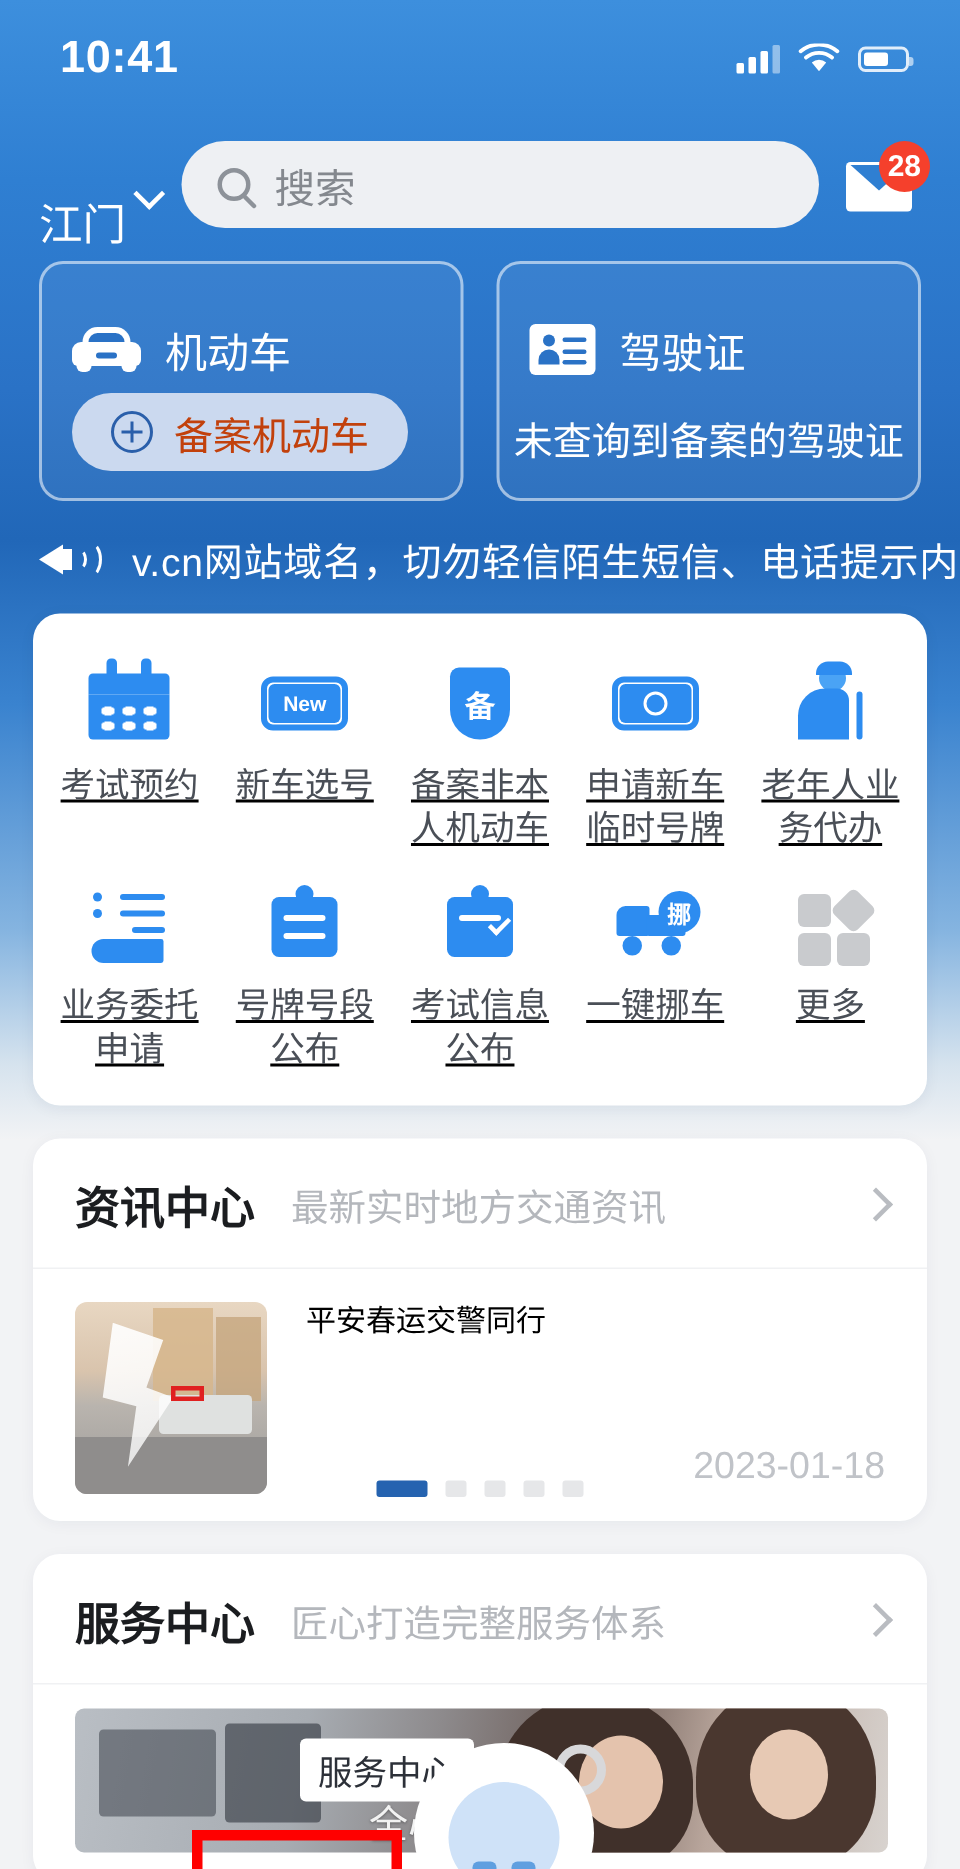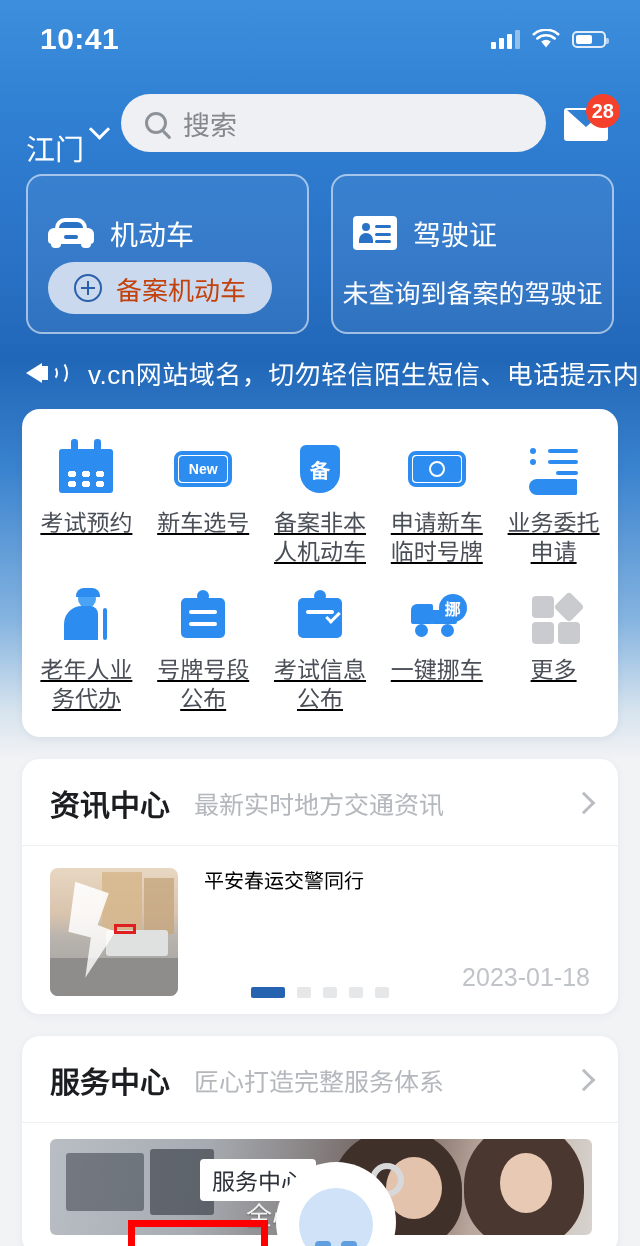--- a/index.html
+++ b/index.html
@@ -411,39 +411,39 @@
       <div class="gitem">
         <span class="gicon ic-clock">
           <span class="pl"></span>
             <span class="in"></span>
             <span class="ck"></span>
         </span>
         <span class="glabel">申请新车临时号牌</span>
       </div>
 
       <div class="gitem">
+        <span class="gicon ic-old">
+          <span class="head"></span>
+            <span class="cap"></span>
+            <span class="body"></span>
+            <span class="stick"></span>
+        </span>
+        <span class="glabel">老年人业务代办</span>
+      </div>
+
+      <div class="gitem">
         <span class="gicon ic-list">
           <span class="d d1"></span>
             <span class="d d2"></span>
           <span class="l l1"></span>
             <span class="l l2"></span>
             <span class="l l3"></span>
             <span class="hand"></span>
         </span>
         <span class="glabel">业务委托申请</span>
-      </div>
-
-      <div class="gitem">
-        <span class="gicon ic-old">
-          <span class="head"></span>
-            <span class="cap"></span>
-            <span class="body"></span>
-            <span class="stick"></span>
-        </span>
-        <span class="glabel">老年人业务代办</span>
       </div>
 
       <div class="gitem">
         <span class="gicon ic-clip">
           <span class="tab"></span>
             <span class="bd"></span>
             <span class="ln n1"></span>
             <span class="ln n2"></span>
         </span>
         <span class="glabel">号牌号段公布</span>

